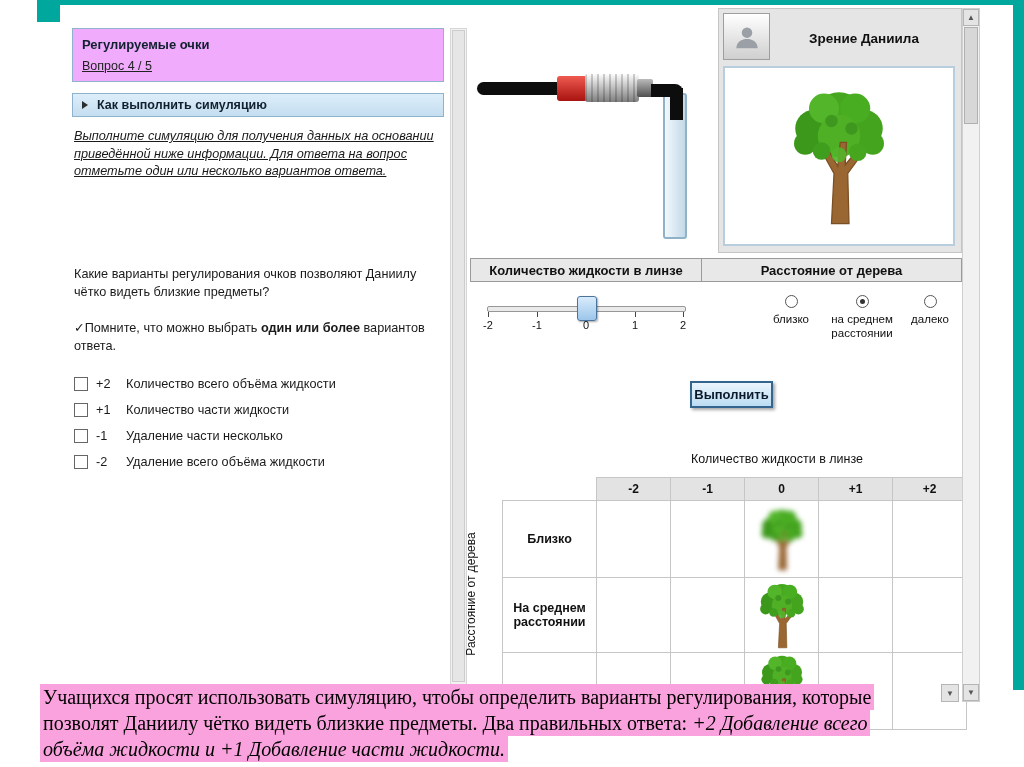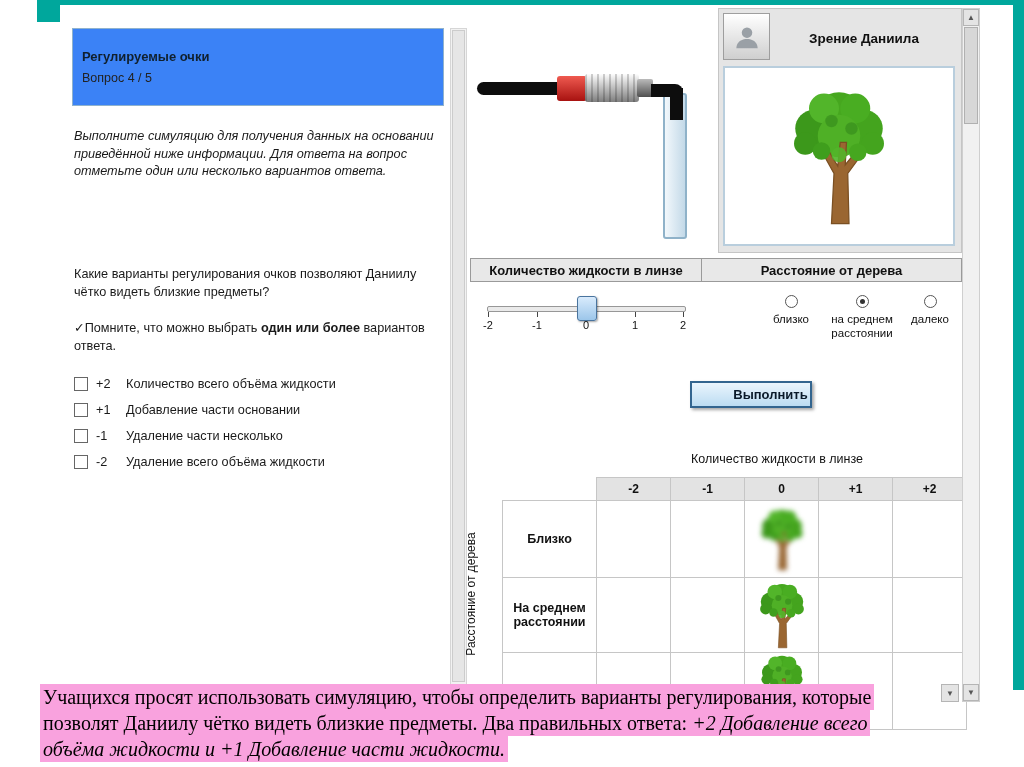--- a/index.html
+++ b/index.html
@@ -5,33 +5,33 @@
   html,body { margin:0; padding:0; background:#fff; }
   #screen { position:relative; width:1024px; height:767px; background:#ffffff;
             font-family:"Liberation Sans", sans-serif; overflow:hidden; color:#1a1a1a; }
 
   
   .frame-square { position:absolute; left:37px; top:0; width:23px; height:22px; background:#00a79c; }
   .frame-top    { position:absolute; left:60px; top:0; width:964px; height:5px; background:#00a79c; }
   .frame-right  { position:absolute; left:1013px; top:0; width:11px; height:690px; background:#00a79c; }
 
   
-  .q-header { position:absolute; left:72px; top:28px; width:352px; padding:20px 9px;
-              background:#3b82f6; border:1px solid #8fb2cd; }
+  .q-header { position:absolute; left:72px; top:28px; width:352px; padding:8px 9px;
+              background:#f0abfc; border:1px solid #8fb2cd; }
   .q-title { font-size:13px; font-weight:bold; color:#10202e; margin-bottom:7px; }
-  .q-progress { font-size:12.5px; color:#222; }
+  .q-progress { font-size:12.5px; color:#222;text-decoration:underline; }
 
   .howto { position:absolute; left:72px; top:93px; width:352px; height:22px;
            background:linear-gradient(#ddeefa,#c4ddf0); border:1px solid #8fb2cd;
            display:flex; align-items:center; padding:0 9px; gap:9px; cursor:pointer; }
   .tri { width:0; height:0; border-left:6px solid #2c2c2c; border-top:4px solid transparent; border-bottom:4px solid transparent; }
   .howto-label { font-size:12.5px; font-weight:bold; color:#10202e; }
 
   .para { position:absolute; left:74px; width:366px; font-size:12.7px; line-height:1.38; }
-  #p-intro    { top:128px; font-style:italic; }
+  #p-intro    { top:128px; font-style:italic;text-decoration:underline; }
   #p-context  { top:220px; }
   #p-question { top:266px; }
   #p-reminder { top:320px; }
   .bold { font-weight:bold; }
 
   .option-row { position:absolute; left:74px; display:flex; align-items:center; gap:8px; height:16px; }
   .checkbox { width:12px; height:12px; background:#fff; border:1px solid #666; flex:0 0 auto; }
   .opt-val { font-size:12.7px; width:22px; }
   .opt-label { font-size:12.7px; white-space:nowrap; }
 
@@ -87,21 +87,21 @@
   #r2 { left:831px; width:62px; }
   #r3 { left:900px; width:60px; }
   .radio { width:11px; height:11px; border:1px solid #555; border-radius:50%; background:#fff; position:relative; cursor:pointer; }
   .radio[data-selected="true"]::after { content:""; position:absolute; left:3px; top:3px; width:5px; height:5px;
                                         background:#333; border-radius:50%; }
 
   #run-btn { position:absolute; left:690px; top:381px; width:79px; height:23px;
              background:linear-gradient(#eaf5fd,#bcdcf2); border:2px solid #33658f;
              font-family:inherit; font-size:13px; font-weight:bold; color:#0a1a2a;
              display:flex; align-items:center; justify-content:center;
-             box-shadow:2px 2px 3px rgba(0,0,0,.35); cursor:pointer;padding-left:39px; }
+             box-shadow:2px 2px 3px rgba(0,0,0,.35); cursor:pointer; }
 
   
   .tbl-title { position:absolute; left:592px; top:452px; width:370px; text-align:center; font-size:12.5px; color:#111; }
   .v-axis { position:absolute; left:372px; top:586px; width:200px; height:16px; transform:rotate(-90deg);
             text-align:center; font-size:12px; color:#111; }
   .results-table { position:absolute; left:502px; top:477px; border-collapse:collapse; table-layout:fixed;
                    background:transparent; }
   .results-table th, .results-table td { border:1px solid #c6c6c6; padding:0; }
   .results-table th.corner { border:none; background:transparent; }
   .results-table th.col { width:73px; height:22px; background:#e3e3e3; font-size:12px; font-weight:bold; color:#111; }
@@ -156,36 +156,40 @@
 
   <div class="frame-square"></div>
   <div class="frame-top"></div>
   <div class="frame-right"></div>
 
   <div class="q-header">
     <div class="q-title">Регулируемые очки</div>
     <div class="q-progress">Вопрос 4 / 5</div>
   </div>
 
+  <div class="howto">
+    <span class="tri"></span>
+    <span class="howto-label">Как выполнить симуляцию</span>
+  </div>
 
   <div class="para" id="p-intro">Выполните симуляцию для получения данных на основании приведённой ниже информации. Для ответа на вопрос отметьте один или несколько вариантов ответа.</div>
   <div class="para" id="p-reminder">
     <span>✓</span><span>Помните, что можно выбрать </span><span class="bold">один или более</span><span> вариантов ответа.</span>
   </div>
   <div class="para" id="p-question">Какие варианты регулирования очков позволяют Даниилу чётко видеть близкие предметы?</div>
 
   <div class="option-row" style="top:376px">
     <span class="checkbox"></span>
     <span class="opt-val">+2</span>
     <span class="opt-label">Количество всего объёма жидкости</span>
   </div>
   <div class="option-row" style="top:402px">
     <span class="checkbox"></span>
     <span class="opt-val">+1</span>
-    <span class="opt-label">Добавление части основании</span>
+    <span class="opt-label">Количество части жидкости</span>
   </div>
   <div class="option-row" style="top:428px">
     <span class="checkbox"></span>
     <span class="opt-val">-1</span>
     <span class="opt-label">Удаление части несколько</span>
   </div>
   <div class="option-row" style="top:454px">
     <span class="checkbox"></span>
     <span class="opt-val">-2</span>
     <span class="opt-label">Удаление всего объёма жидкости</span>

